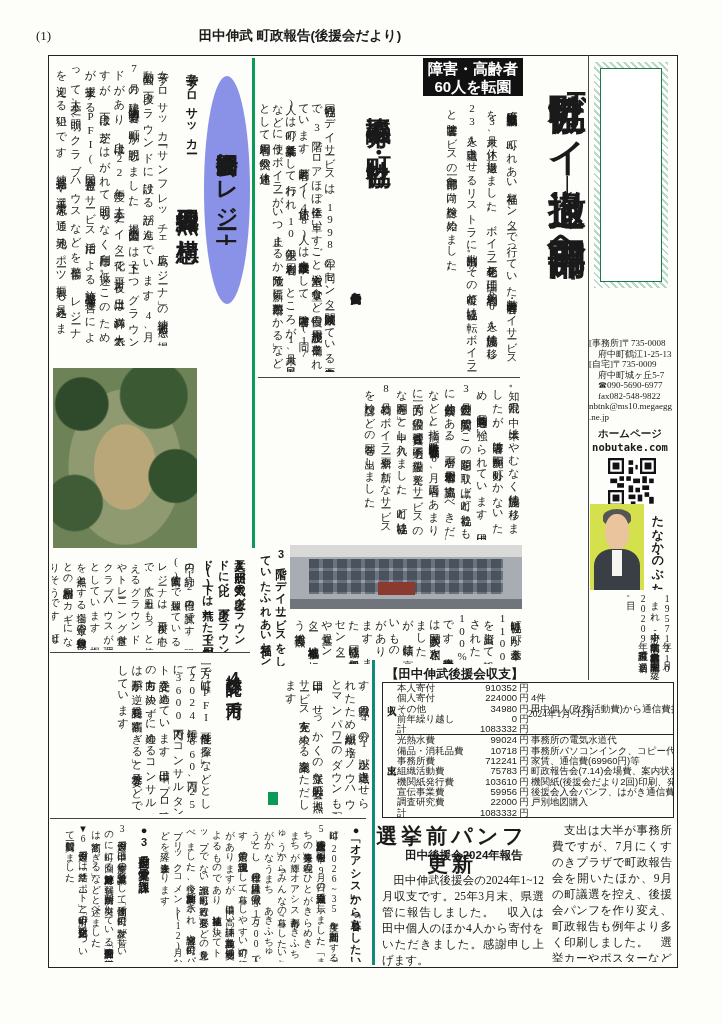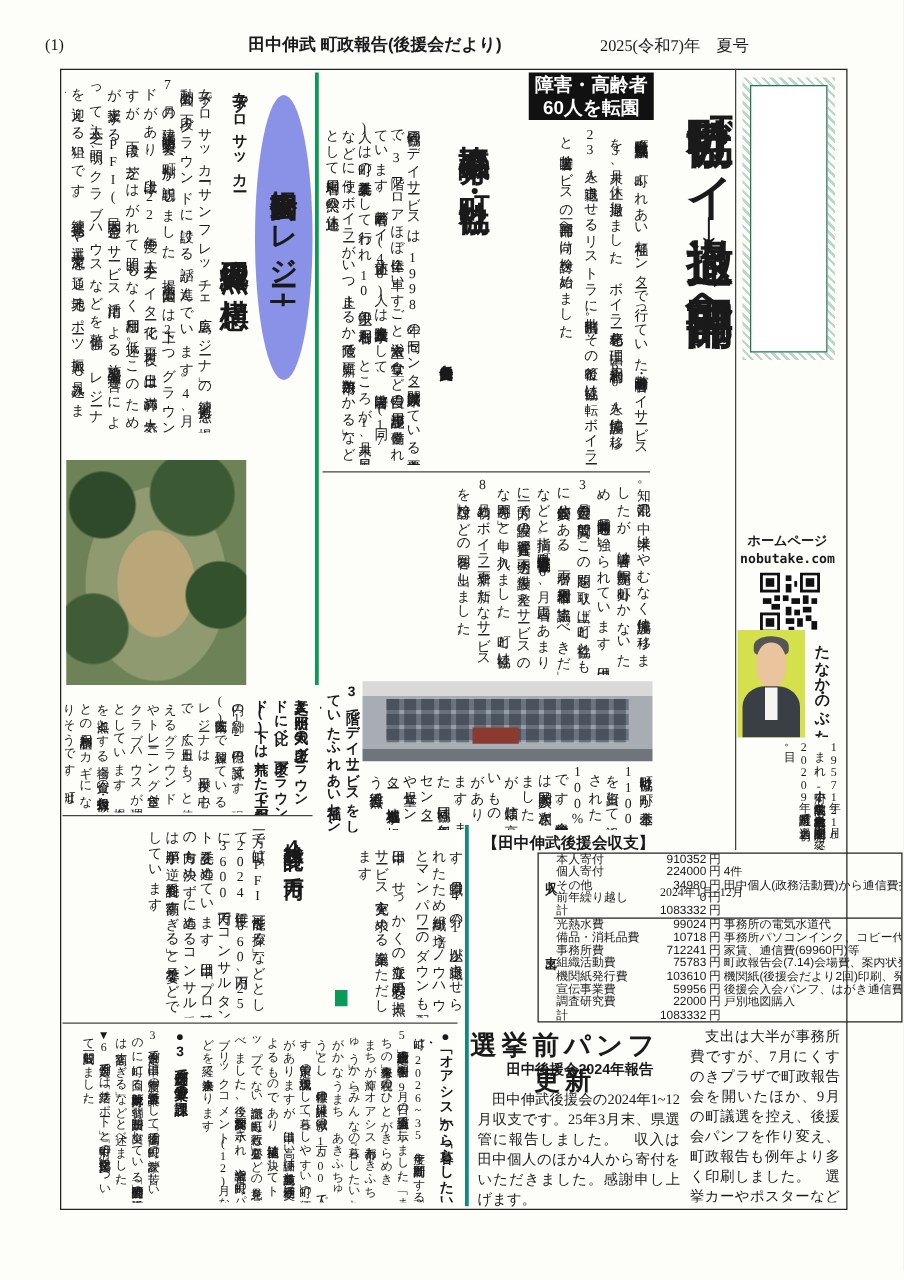--- a/index.html
+++ b/index.html
@@ -32,21 +32,21 @@
   .masthead-inner{background:#fff;border:1.5px solid #1e7a4a;width:100%;height:100%;
                   display:flex;align-items:center;justify-content:center;box-sizing:border-box;}
   .masthead-title{color:#1e7a4a;font-weight:bold;font-size:33px;letter-spacing:4px;}
   .rail-small{font-size:9.5px;line-height:13px;text-align:center;}
   .rail-contact{font-size:9px;line-height:10.5px;}
   .rail-home{font-family:"DejaVu Sans Mono",monospace;font-size:10.5px;line-height:14px;text-align:center;font-weight:bold;}
   .profile-v{font-size:9.5px;line-height:12px;}
   .name-v{font-family:"Liberation Sans",sans-serif;font-weight:bold;font-size:12px;}
   .fin-title{font-family:"Liberation Sans",sans-serif;font-weight:bold;font-size:12.5px;}
   .fin-period{font-size:9.5px;}
-  .fin-table{border:1.2px solid #222;font-family:"Liberation Sans",sans-serif;font-size:9.5px;margin-left:48px;}
+  .fin-table{border:1.2px solid #222;font-family:"Liberation Sans",sans-serif;font-size:9.5px;}
   .fin-row{display:flex;height:10.3px;line-height:10.3px;white-space:nowrap;}
   .fin-label{width:68px;padding-left:2px;}
   .fin-amt{width:52px;text-align:right;}
   .fin-unit{width:14px;text-align:center;}
   .fin-note{flex:1;overflow:hidden;}
   .fin-group{position:absolute;left:2px;font-size:9.5px;font-weight:bold;
              writing-mode:vertical-rl;text-orientation:upright;letter-spacing:1px;
              font-family:"Liberation Sans",sans-serif;}
   .fin-sep{border-top:1px solid #222;}
   .elechead{font-family:"Liberation Serif",serif;font-weight:bold;font-size:21px;letter-spacing:4px;text-align:center;}
@@ -71,30 +71,39 @@
   .portrait .suit{position:absolute;left:8%;top:52%;width:84%;height:48%;background:#3a3f46;border-radius:40% 40% 0 0;}
   .portrait .shirt{position:absolute;left:40%;top:54%;width:20%;height:30%;background:#f5f5f2;}
 </style>
 </head>
 <body>
 
 <div class="page">
 
   <div class="abs" style="left:36px;top:28px;font-size:13px;">(1)</div>
   <div class="abs" style="left:150px;top:27px;width:300px;text-align:center;font-size:13.5px;font-weight:bold;font-family:'Liberation Sans',sans-serif;">田中伸武 町政報告(後援会だより)</div>
-  <div class="abs" style="left:480px;top:28px;width:180px;font-size:13px;">2025(令和7)年　夏号</div>
 
   <div class="abs frame" style="left:48px;top:55px;width:628px;height:911px;"></div>
 
   <div class="abs vline" style="left:588px;top:55px;height:625px;"></div>
 
   <div class="abs masthead-wrap" style="left:594px;top:62px;width:74px;height:226px;box-sizing:border-box;">
     <div class="masthead-inner">
       <div class="v masthead-title">府中愛新聞</div>
     </div>
+  </div>
+  <div class="abs rail-contact" style="left:589px;top:338px;width:86px;">
+    <div>[事務所]〒735-0008</div>
+    <div>　府中町鶴江1-25-13</div>
+    <div>[自宅]〒735-0009</div>
+    <div>　府中町城ヶ丘5-7</div>
+    <div>　☎090-5690-6977</div>
+    <div>　fax082-548-9822</div>
+    <div>nbtnk@ms10.megaegg</div>
+    <div>.ne.jp</div>
   </div>
   <div class="abs rail-home" style="left:586px;top:426px;width:88px;">
     <div>ホームページ</div>
     <div>nobutake.com</div>
   </div>
   <svg class="abs" style="left:608px;top:458px;" width="48" height="48" viewBox="0 0 21 21">
     <rect width="21" height="21" fill="#fff"></rect>
     <g fill="#111">
       <rect x="0" y="0" width="7" height="7"></rect>
         <rect x="14" y="0" width="7" height="7"></rect>

